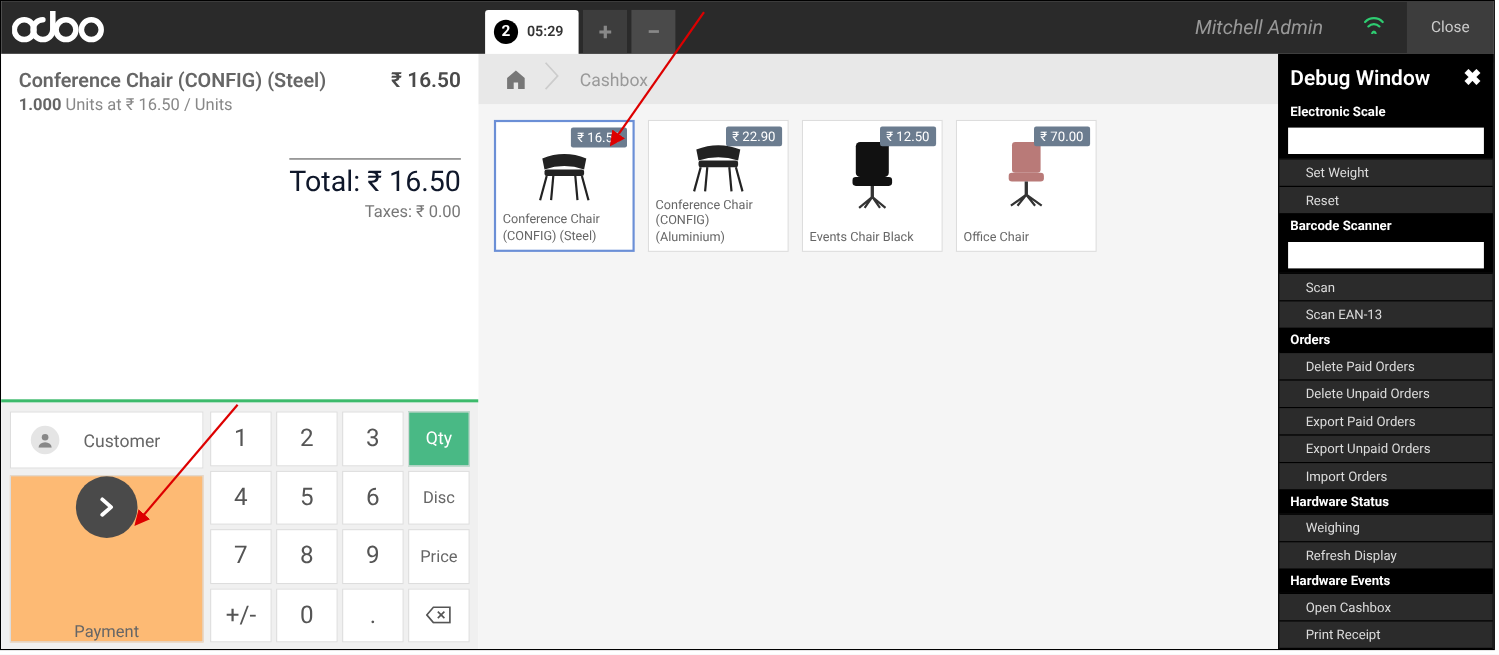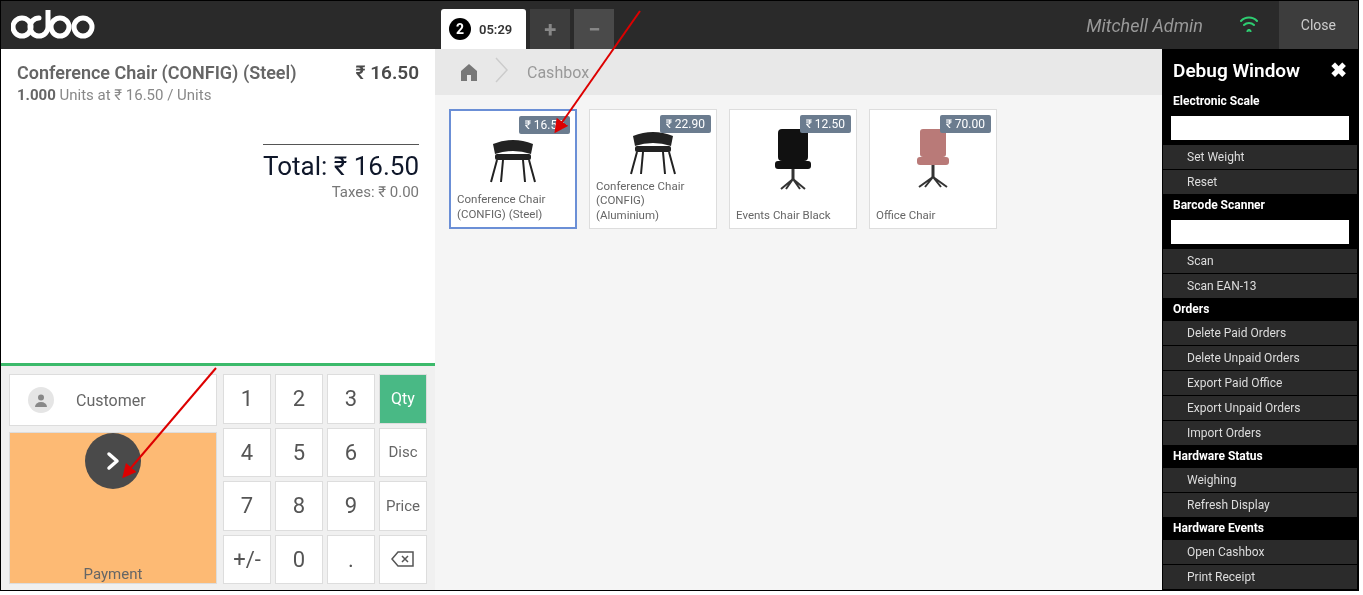--- a/index.html
+++ b/index.html
@@ -28,21 +28,21 @@
 .order-line-price { color: #4a4a4a; font-size: 19px; font-weight: 600; }
 .order-line-sub { color: #888; font-size: 15px; margin-top: 2px; }
 .order-line-sub b { font-weight: 700; color: #666; }
 .totals { text-align: right; padding: 10px 16px; margin-top: 18px; }
 .totals-line { border-top: 1px solid #555; display: inline-block; padding-top: 6px; min-width: 140px; }
 .total-main { font-size: 26px; color: #0f172a; font-weight: 400; text-align: center; }
 .total-tax { font-size: 15px; color: #777; margin-top: 2px; }
 .gap { flex: 1; }
 .green-sep { height: 3px; background: #3cba6b; width: 100%; }
 .pad-area { height: 226px; background: #f0f0f0; padding: 8px; display: flex; gap: 6px; }
-.pad-left { width: 208px; display: flex; flex-direction: column; gap: 6px; }
+.pad-left { width: 176px; display: flex; flex-direction: column; gap: 6px; }
 .customer-btn { height: 52px; background: #fff; border: 1px solid #ddd; display: flex; align-items: center; justify-content: flex-start; padding-left: 18px; gap: 22px; cursor: pointer; }
 .customer-btn .avatar { width: 26px; height: 26px; background: #e5e5e5; border-radius: 50%; display: flex; align-items: center; justify-content: center; }
 .customer-label { color: #666; font-size: 16px; }
 .payment-btn { flex: 1; background: #fdba74; border: 1px solid #ddd; display: flex; flex-direction: column; align-items: center; justify-content: space-between; cursor: pointer; gap: 12px; position: relative; }
 .payment-circle { width: 56px; height: 56px; background: #4a4a4a; border-radius: 50%; display: flex; align-items: center; justify-content: center; }
 .payment-label { color: #666; font-size: 15px; }
 .numpad { flex: 1; display: grid; grid-template-columns: repeat(4, 1fr); grid-template-rows: repeat(4, 1fr); gap: 4px; }
 .num-key { background: #fff; border: 1px solid #ddd; display: flex; align-items: center; justify-content: center; font-size: 22px; color: #555; cursor: pointer; }
 .num-key.mode { font-size: 15px; color: #666; }
 .num-key.qty { background: #49b985; color: #fff; font-size: 16px; }
@@ -252,21 +252,21 @@
     <div class="debug-input"><input type="text" style=""></div>
     <div class="debug-item">Set Weight</div>
     <div class="debug-item">Reset</div>
     <div class="debug-section">Barcode Scanner</div>
     <div class="debug-input"><input type="text" style=""></div>
     <div class="debug-item">Scan</div>
     <div class="debug-item">Scan EAN-13</div>
     <div class="debug-section">Orders</div>
     <div class="debug-item">Delete Paid Orders</div>
     <div class="debug-item">Delete Unpaid Orders</div>
-    <div class="debug-item">Export Paid Office</div>
+    <div class="debug-item">Export Paid Orders</div>
     <div class="debug-item">Export Unpaid Orders</div>
     <div class="debug-item">Import Orders</div>
     <div class="debug-section">Hardware Status</div>
     <div class="debug-item">Weighing</div>
     <div class="debug-item">Refresh Display</div>
     <div class="debug-section">Hardware Events</div>
     <div class="debug-item">Open Cashbox</div>
     <div class="debug-item">Print Receipt</div>
     <div class="debug-item">Read Weighing Scale</div>
   </div>

